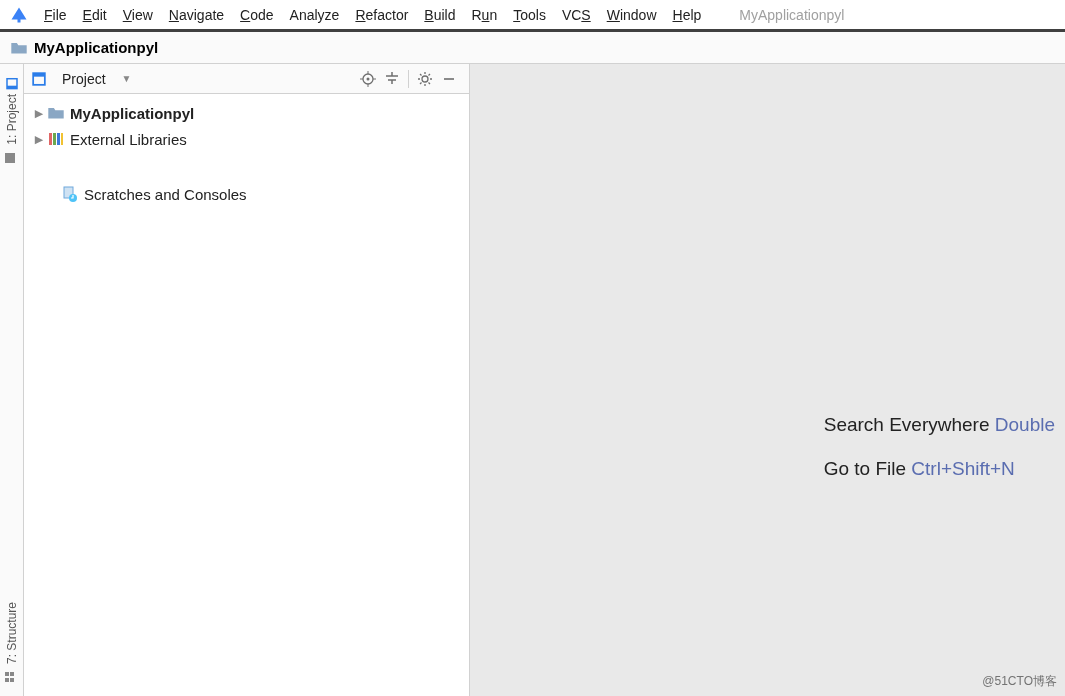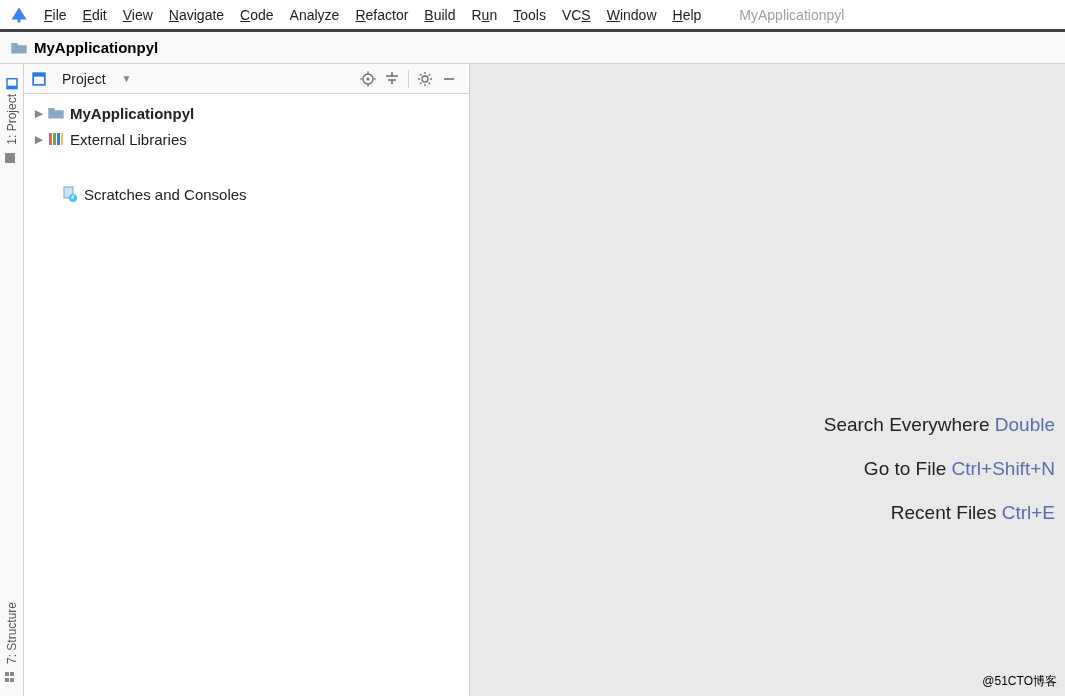--- a/index.html
+++ b/index.html
@@ -34,25 +34,25 @@
 
   .tree { padding: 6px 4px; font-size: 15px; color: #222; }
   .tree-row { display:flex; align-items:center; height:26px; padding-left:4px; white-space:nowrap; overflow:hidden; cursor:pointer;}
   .tree-row .arrow { width:14px; color:#888; font-size:11px; text-align:center;}
   .tree-row .icon { width:20px; display:flex; align-items:center; justify-content:center; margin-right:4px;}
   .tree-row .bold { font-weight:bold; }
   .tree-row .path { color:#b0b0b0; margin-left:6px; }
   .tree-row.indent1 { padding-left: 18px; margin-top: 29px; }
 
   .editor-area { flex:1; background:#e9e9e9; position:relative; }
-  .hints { position:absolute; right:10px; top:350px; font-size:19px; color:#222;text-align:right; }
+  .hints { position:absolute; right:10px; top:350px; font-size:19px; color:#222; }
   .hints .row { margin-bottom:22px; white-space:nowrap; }
   .hints .shortcut { color:#5a6db0; }
 
-  .watermark { position:absolute; right:8px; bottom:6px; font-size:12px; color:#000000; }
+  .watermark { position:absolute; right:8px; bottom:6px; font-size:12px; color:#737373; }
 
   
   .chev { font-size:10px; color:#888;}
   svg { display:block; }
 </style>
 </head>
 <body>
 
 <div class="menubar">
   <svg class="logo" viewBox="0 0 24 24">
@@ -196,20 +196,17 @@
   </div>
 
   <div class="editor-area">
     <div class="hints">
       <div class="row">
         <span>Search Everywhere </span><span class="shortcut">Double</span>
       </div>
       <div class="row">
         <span>Go to File </span><span class="shortcut">Ctrl+Shift+N</span>
       </div>
-      <div class="row">
-        <span>Recent Files </span><span class="shortcut">Ctrl+E</span>
-      </div>
     </div>
     <div class="watermark">@51CTO博客</div>
   </div>
 
 </div>
 
 </body></html>

